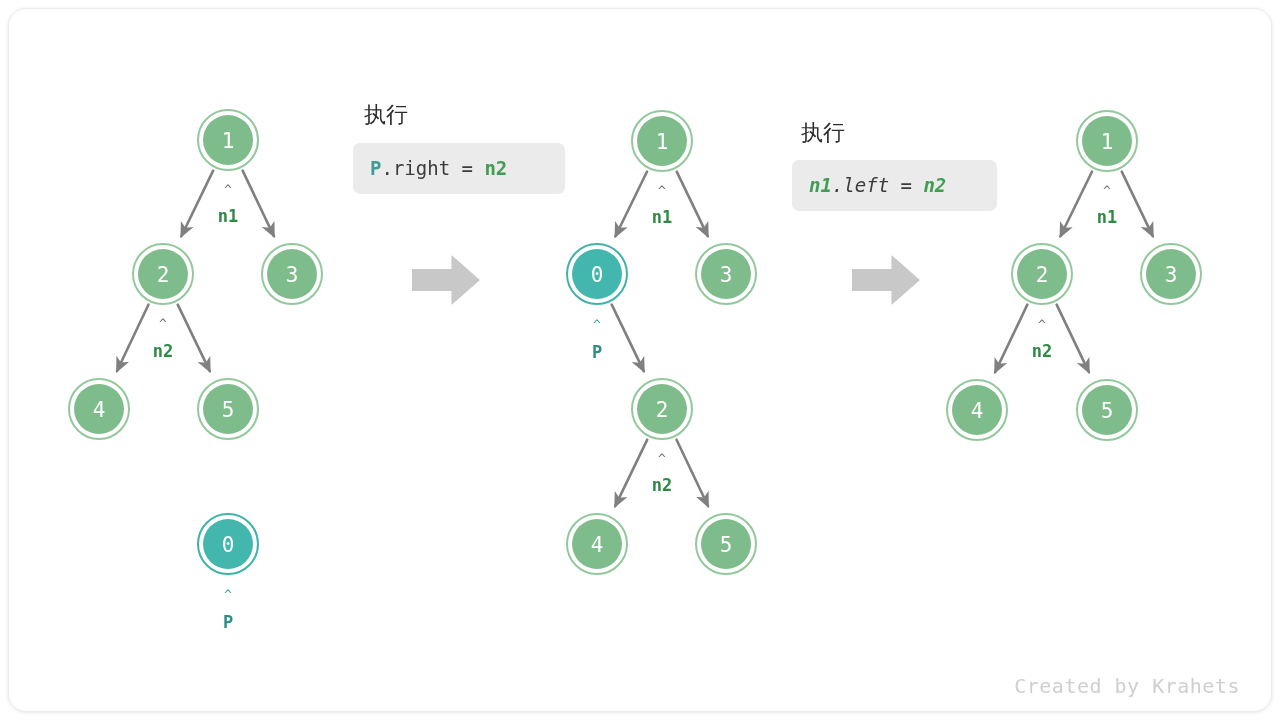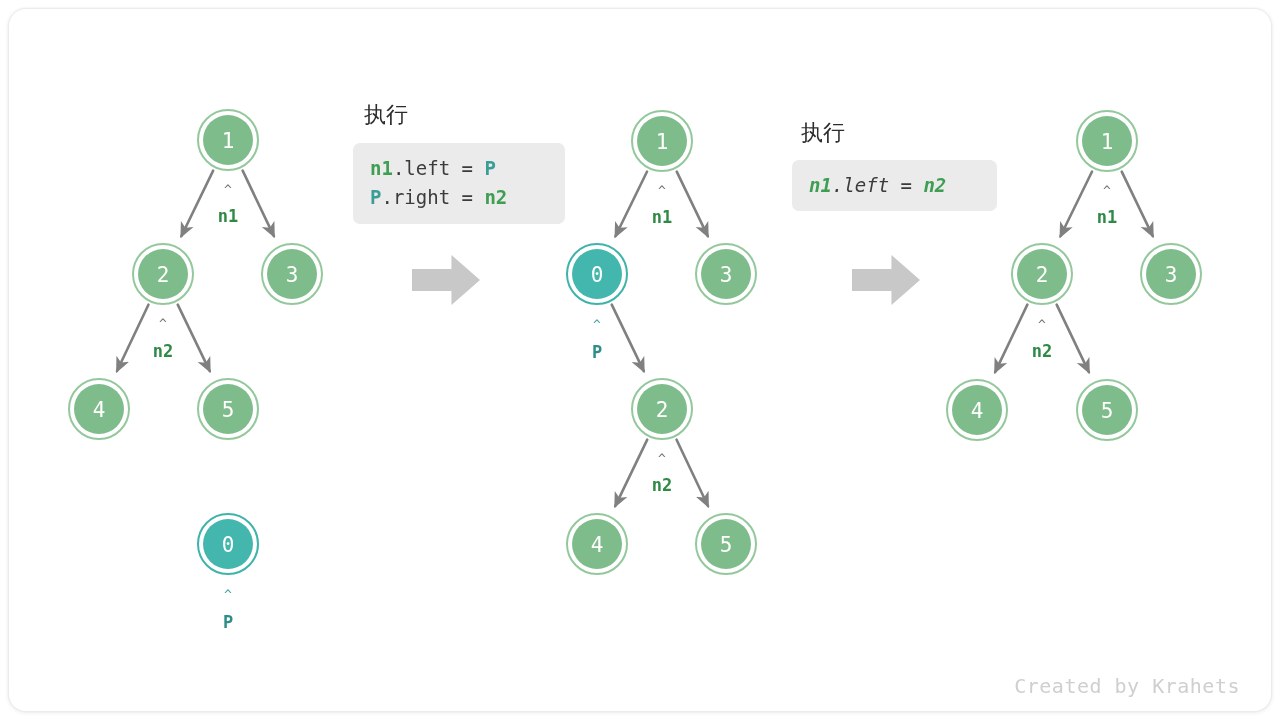--- a/index.html
+++ b/index.html
@@ -200,20 +200,20 @@
       <div class="node-num" style="left: 977px; top: 411px;">4</div>
       <div class="node-num" style="left: 1107px; top: 411px;">5</div>
       <div class="caret grey" style="left: 1107px; top: 190px;">^</div>
       <div class="ptr-label green" style="left: 1107px; top: 217px;">n1</div>
       <div class="caret grey" style="left: 1042px; top: 324px;">^</div>
       <div class="ptr-label green" style="left: 1042px; top: 351px;">n2</div>
     </div>
 
   <div id="steps-layer">
       <div class="step-heading" style="left: 364px; top: 100px;">执行</div>
-      <div class="code-box" style="left: 353px; top: 143px; width: 212px;"><div class="code-line"><span class="tok-var">n1</span><span class="tok-plain">.left = </span><span class="tok-p">P</span></div><div class="code-line"><span class="tok-p">P</span><span class="tok-plain">.right = </span><span class="tok-var">n2</span></div></div>
+      <div class="code-box" style="left: 353px; top: 143px; width: 212px;"><div class="code-line"><span class="tok-p">P</span><span class="tok-plain">.right = </span><span class="tok-var">n2</span></div></div>
       <div class="step-heading" style="left: 801px; top: 118px;">执行</div>
       <div class="code-box" style="left: 792px; top: 160px; width: 205px; font-style: italic;"><div class="code-line"><span class="tok-var">n1</span><span class="tok-plain">.left = </span><span class="tok-var">n2</span></div></div>
     </div>
 
   <div id="footer-credit">Created by Krahets</div>
 
 </div>
 
 </body></html>

